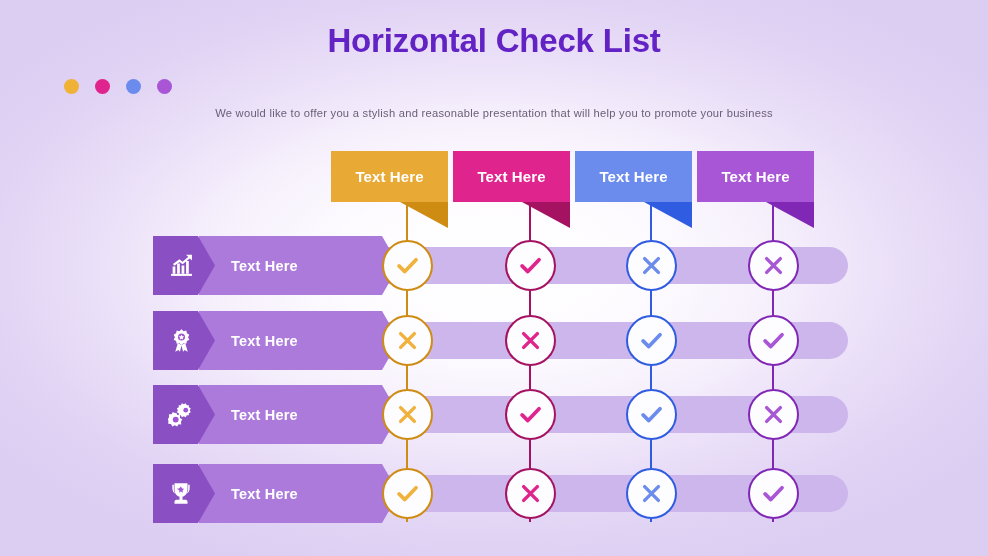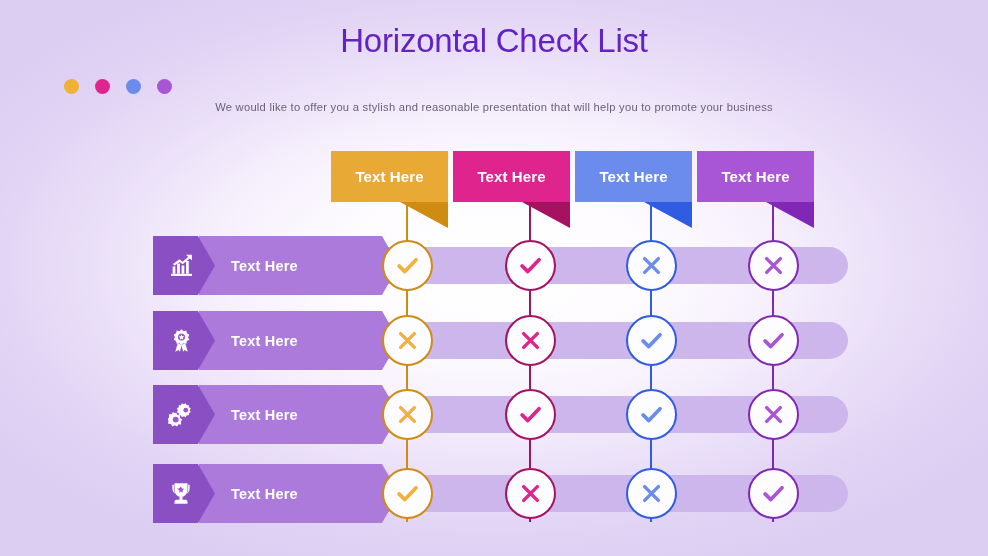--- a/index.html
+++ b/index.html
@@ -10,25 +10,25 @@
   }
   #slide{
     position:relative;width:988px;height:556px;overflow:hidden;
     background:radial-gradient(ellipse 62% 58% at 50% 48%,
        #ffffff 0%, #fdfbff 26%, #f6f0fc 46%, #eadff8 66%, #e0d3f4 84%, #dbcef2 100%);
   }
 
   
   #title{
     position:absolute;left:0;top:22px;width:988px;text-align:center;
-    font-size:33px;font-weight:normal;color:#6322c4;letter-spacing:-0.2px;
+    font-size:33px;font-weight:bold;color:#6322c4;letter-spacing:-0.2px;
     white-space:nowrap;
   }
   #subtitle{
-    position:absolute;left:0;top:101px;width:988px;text-align:center;
+    position:absolute;left:0;top:107px;width:988px;text-align:center;
     font-size:11.2px;color:#6a5f77;letter-spacing:0.25px;white-space:nowrap;
   }
 
   
   #dots{position:absolute;left:64px;top:79px;display:flex;gap:16px;}
   .dot{width:15px;height:15px;border-radius:50%;}
 
   
   .colhead{position:absolute;top:151px;height:51px;}
   .colhead .body{

